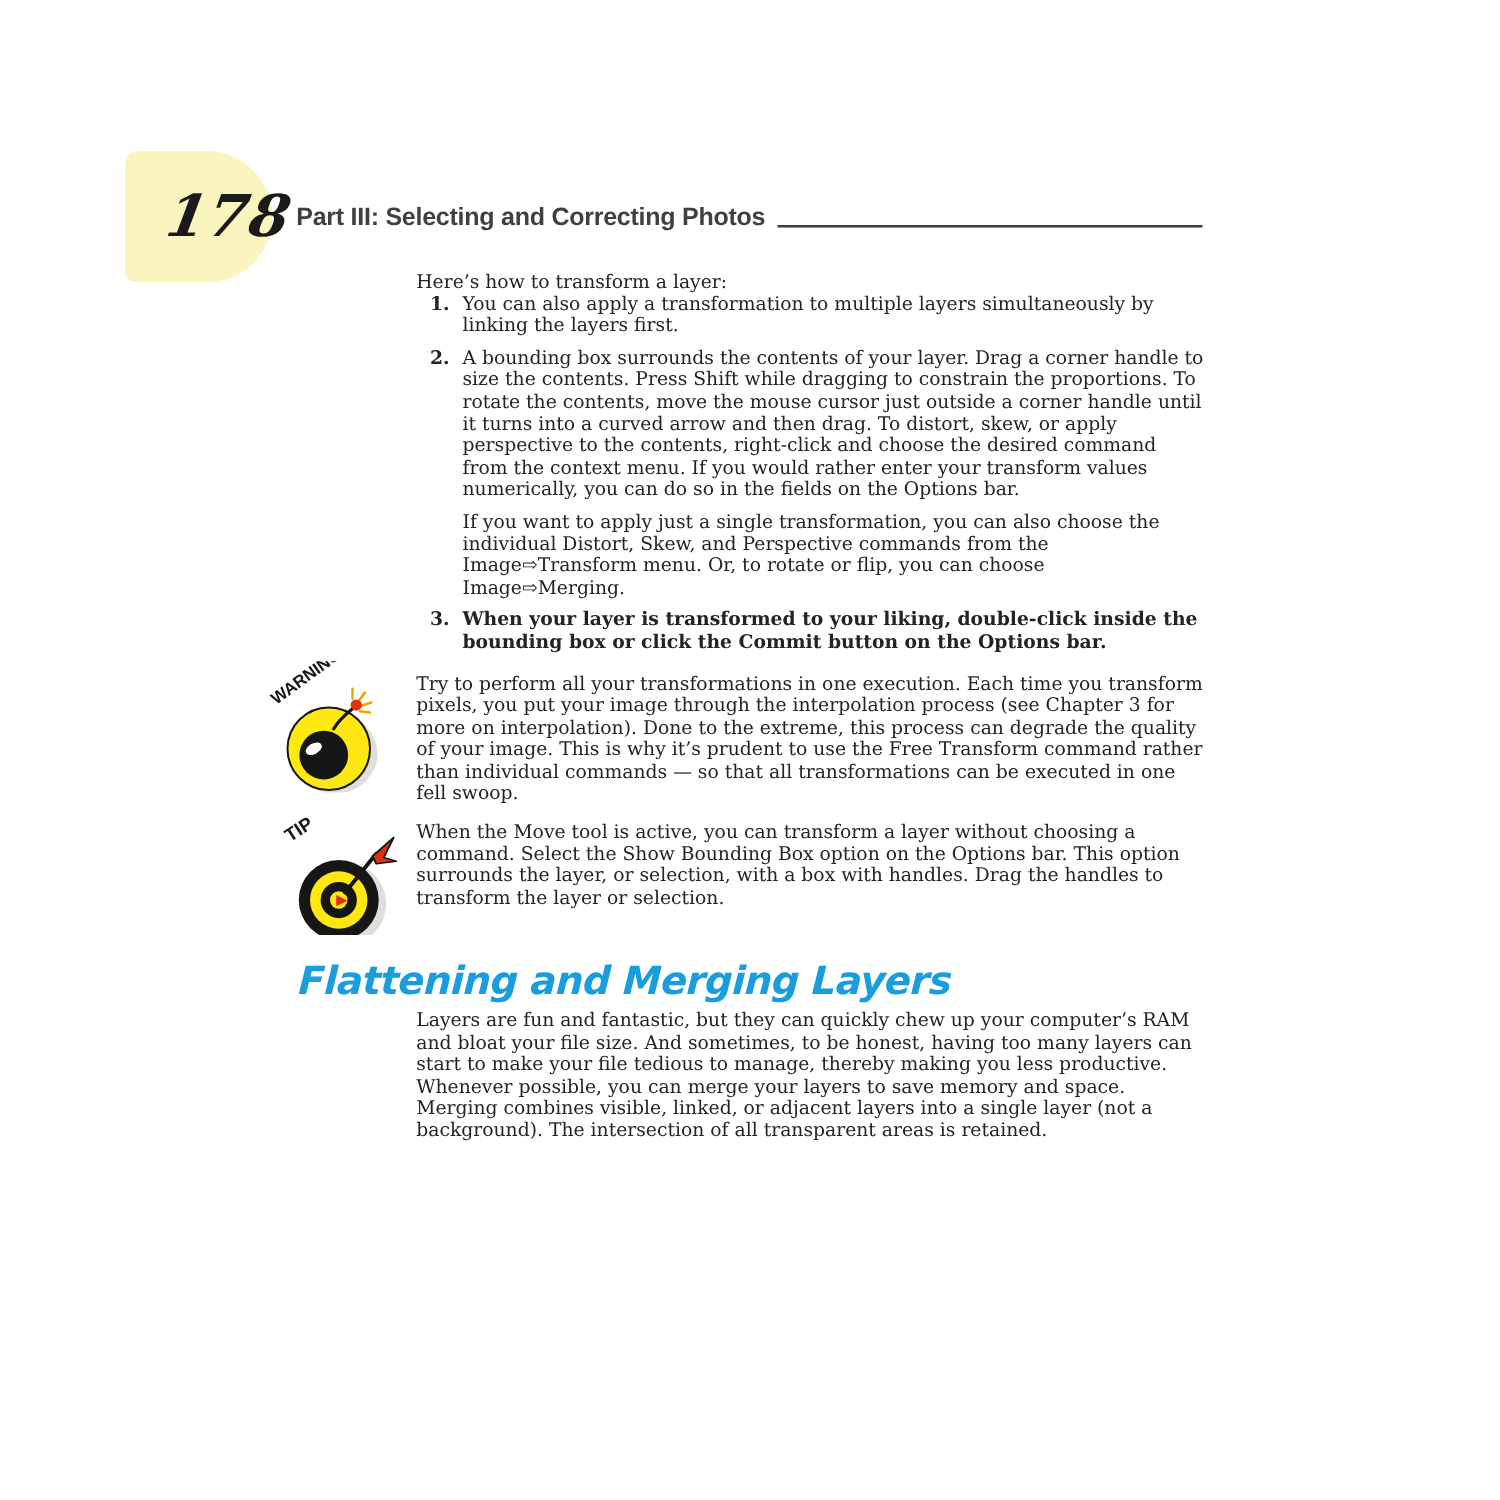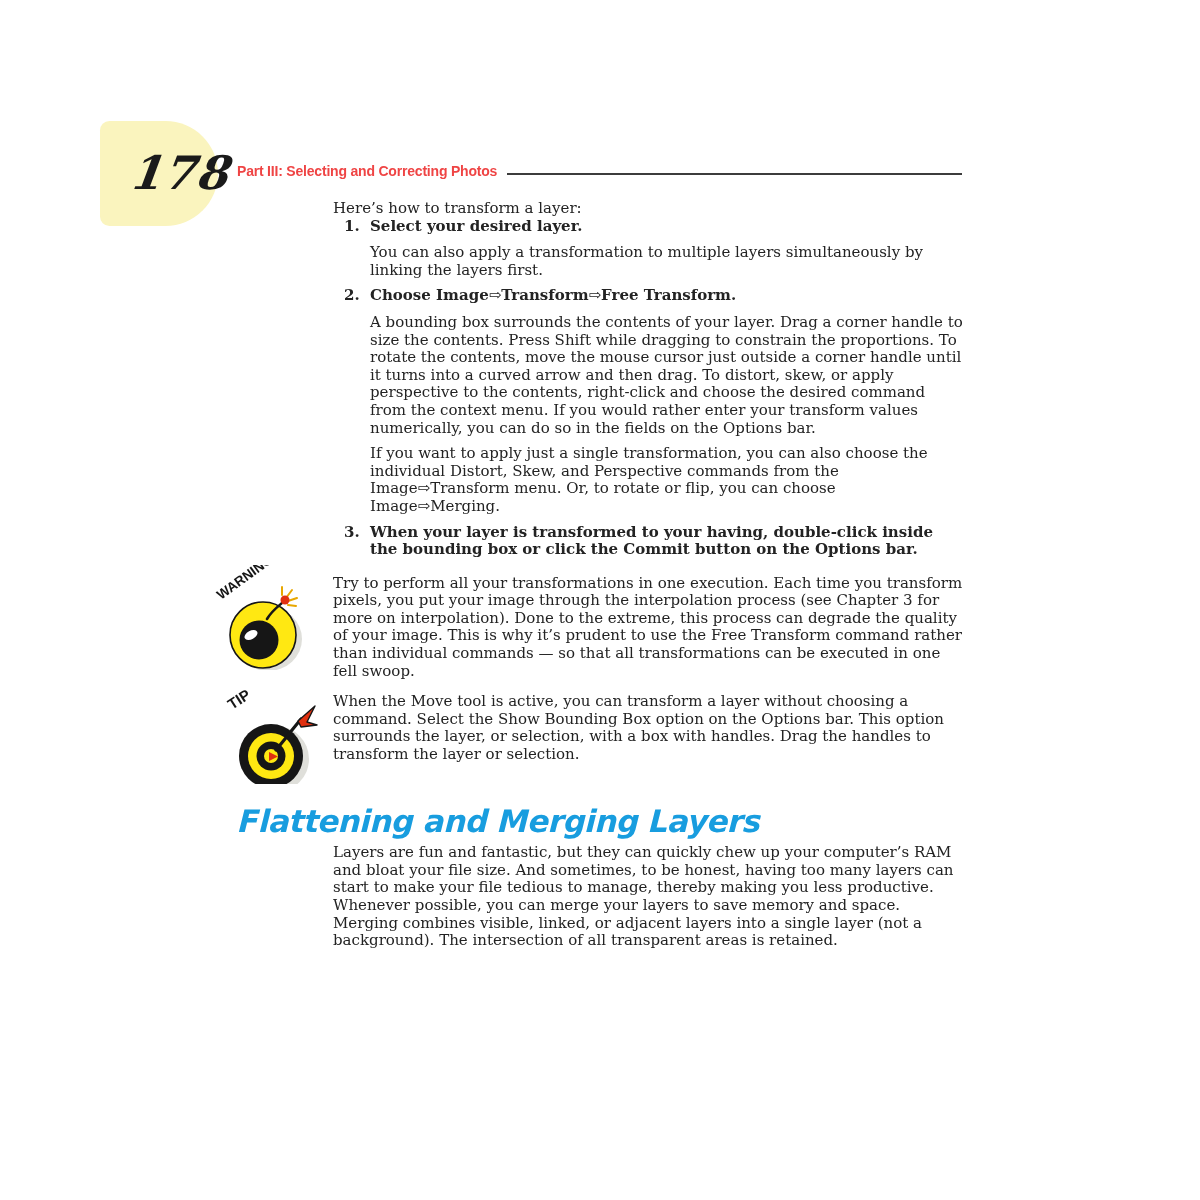--- a/index.html
+++ b/index.html
@@ -18,29 +18,29 @@
     font-family:"DejaVu Serif",serif;font-style:italic;font-weight:bold;
     font-size:46px;color:#1a1a1a;transform:skewX(-10deg);letter-spacing:1px;
   }
   
   .running-head{
     position:absolute;left:237px;top:163px;width:725px;
     display:flex;align-items:flex-end;
   }
   .running-head .title{
     font-family:"Liberation Sans","DejaVu Sans",sans-serif;
-    font-weight:bold;font-size:14px;color:#ef4444;letter-spacing:-0.2px;
+    font-weight:bold;font-size:20px;color:#404040;letter-spacing:-0.2px;
     white-space:nowrap;
   }
   .running-head .rule{
     flex:1;border-bottom:2.5px solid #3c3c3c;margin:0 0 4px 10px;height:1px;
   }
   
   .content{
-    position:absolute;left:333px;top:200px;width:630px;
+    position:absolute;left:333px;top:217px;width:630px;
     font-size:15px;line-height:17.6px;
   }
   .content p{margin:0;}
   .intro{margin:0 0 22px 0;}
   .step{position:relative;padding-left:37px;margin:0 0 6px 0;}
   .step .num{
     position:absolute;left:11px;top:0;font-weight:bold;
   }
   .step .step-title{font-weight:bold;margin:0 0 9px 0;}
   .step p.step-para{margin:0 0 8px 0;}
@@ -75,34 +75,32 @@
   <span class="title">Part III: Selecting and Correcting Photos</span>
   <span class="rule"></span>
 </div>
 
 <div class="content">
 
   <p class="intro">Here’s how to transform a layer:</p>
 
   <div class="step">
     <span class="num">1.</span>
-    <p class="step-title">Select your desired layer.</p>
     <p class="step-para">You can also apply a transformation to multiple layers simultaneously by linking the layers first.</p>
   </div>
 
   <div class="step">
     <span class="num">2.</span>
-    <p class="step-title">Choose Image⇨Transform⇨Free Transform.</p>
     <p class="step-para">A bounding box surrounds the contents of your layer. Drag a corner handle to size the contents. Press Shift while dragging to constrain the proportions. To rotate the contents, move the mouse cursor just outside a corner handle until it turns into a curved arrow and then drag. To distort, skew, or apply perspective to the contents, right-click and choose the desired command from the context menu. If you would rather enter your transform values numerically, you can do so in the fields on the Options bar.</p>
     <p class="step-para">If you want to apply just a single transformation, you can also choose the individual Distort, Skew, and Perspective commands from the Image⇨Transform menu. Or, to rotate or flip, you can choose Image⇨Merging.</p>
   </div>
 
   <div class="step">
     <span class="num">3.</span>
-    <p class="step-title">When your layer is transformed to your having, double-click inside the bounding box or click the Commit button on the Options bar.</p>
+    <p class="step-title">When your layer is transformed to your liking, double-click inside the bounding box or click the Commit button on the Options bar.</p>
   </div>
 
   <div class="note warning">
     <span class="icon">
       <svg viewBox="0 0 100 105" width="100" height="105">
         <ellipse cx="56" cy="74" rx="34" ry="32" fill="#c9c9c2" opacity="0.6"></ellipse>
         <circle cx="51" cy="70" r="33" fill="#ffe812" stroke="#161616" stroke-width="1.6"></circle>
         <path d="M55 54 C 59 47, 64 43, 70 38" fill="none" stroke="#161616" stroke-width="2.6" stroke-linecap="round"></path>
         <g stroke="#e8a700" stroke-width="2" stroke-linecap="round">
           <line x1="74" y1="33" x2="80" y2="25"></line>

